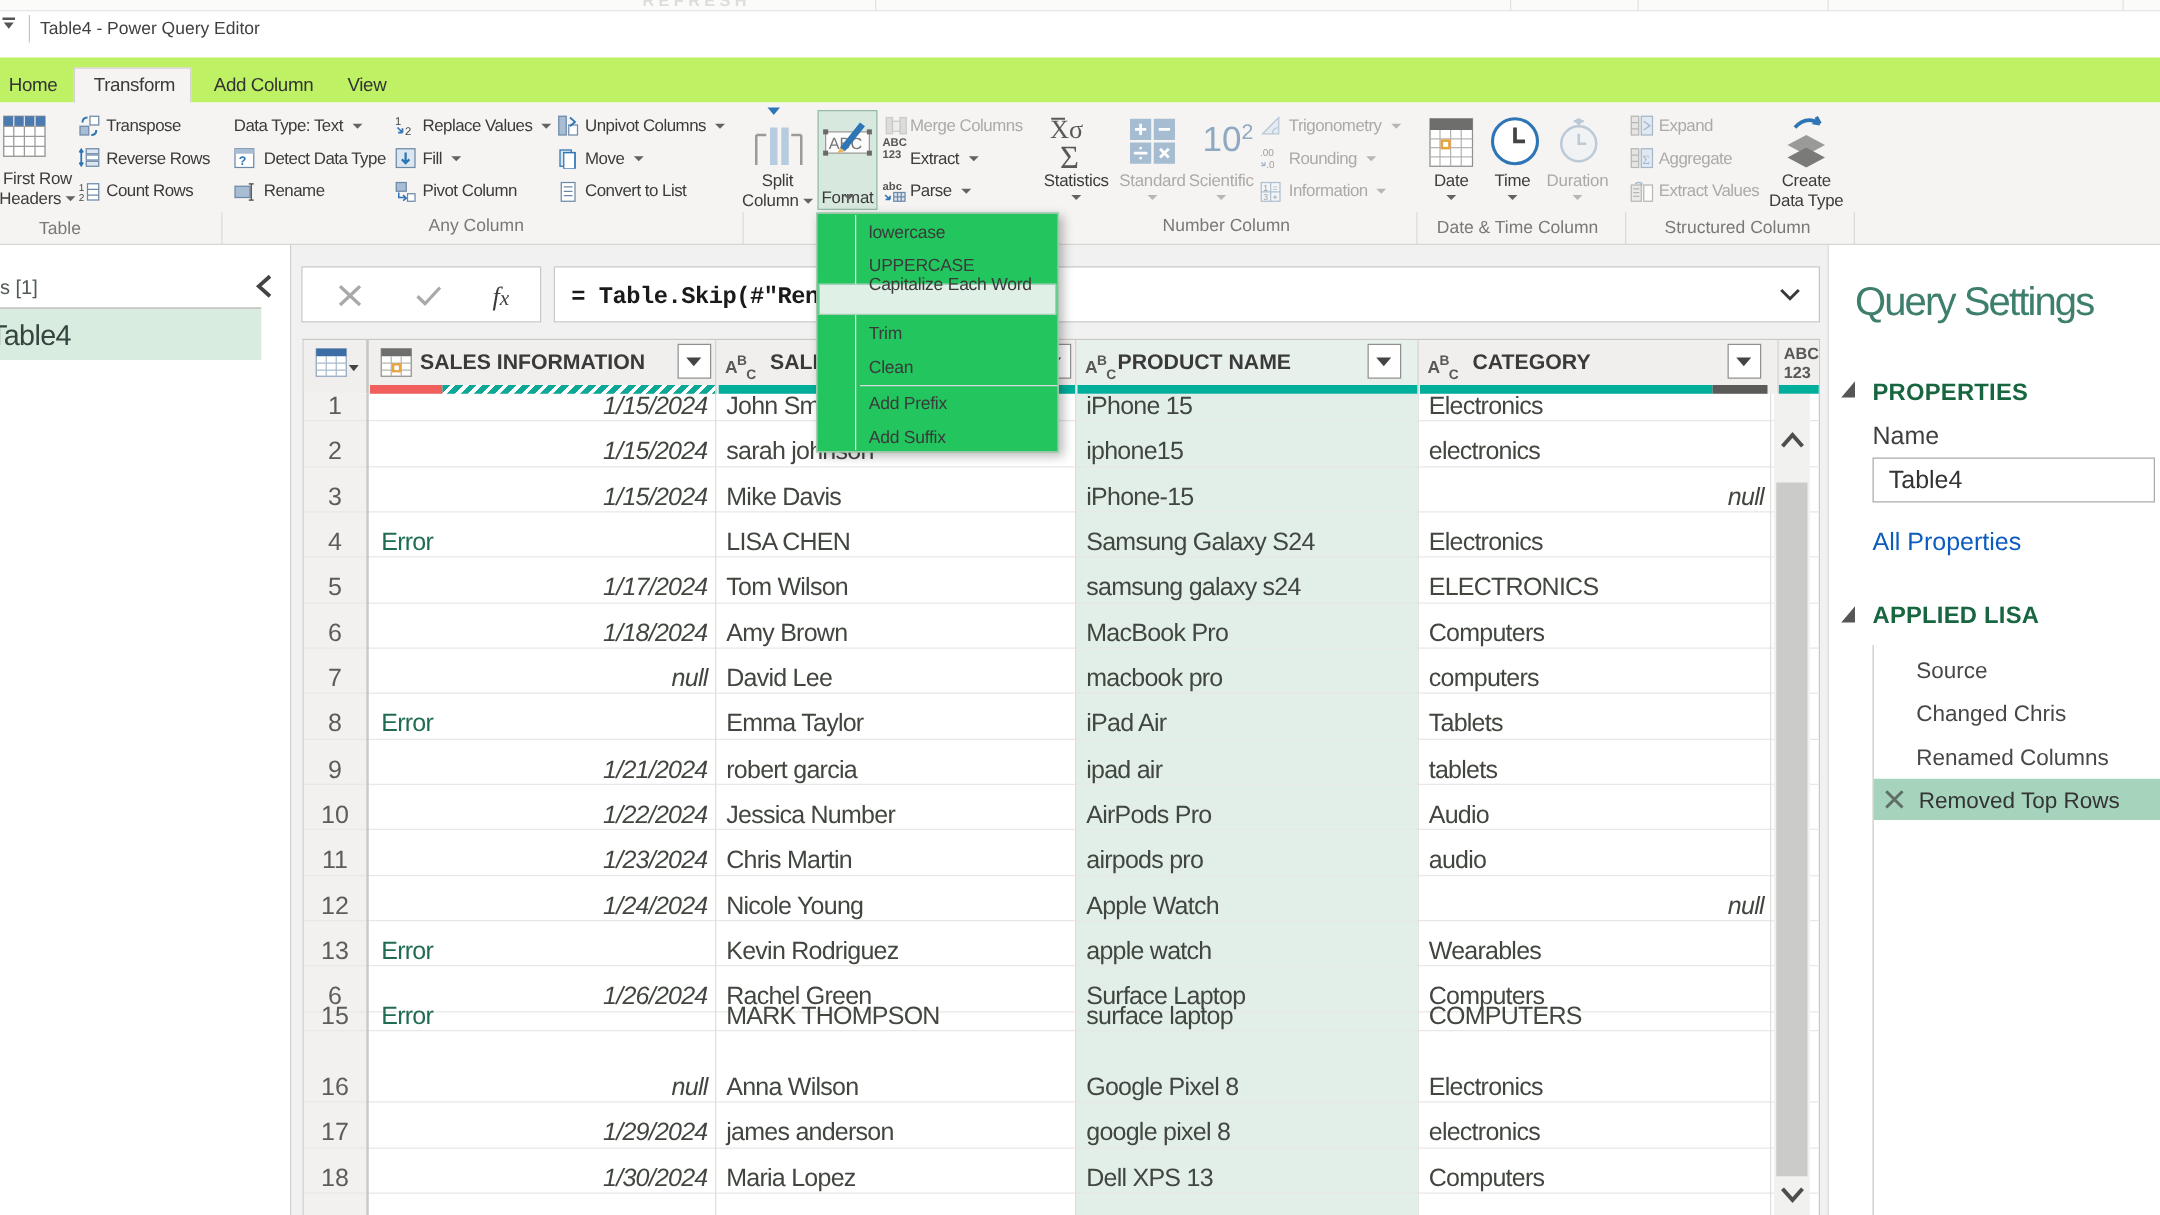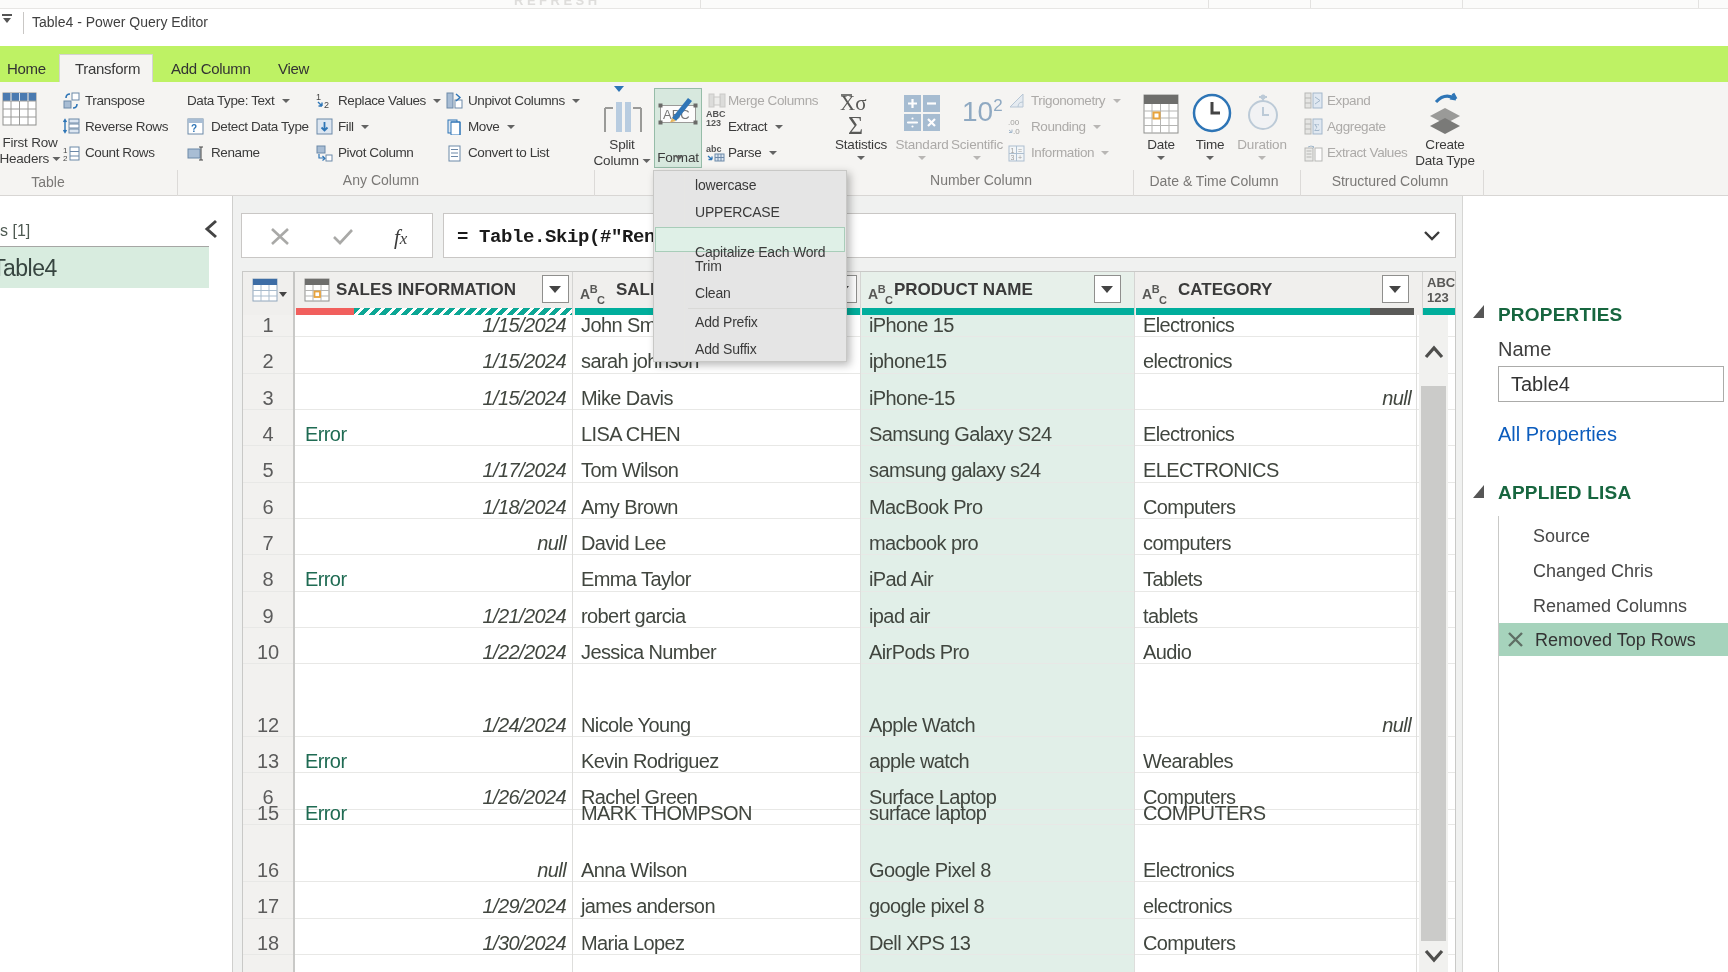--- a/index.html
+++ b/index.html
@@ -416,20 +416,27 @@
         <span class="d3">ipad air</span>
         <span class="d4">tablets</span>
       </div>
   <div class="row" style="top:313px">
         <span class="num">10</span>
         <span class="d1">1/22/2024</span>
         <span class="d2">Jessica Number</span>
         <span class="d3">AirPods Pro</span>
         <span class="d4">Audio</span>
       </div>
+  <div class="row" style="top:349.33px">
+        <span class="num">11</span>
+        <span class="d1">1/23/2024</span>
+        <span class="d2">Chris Martin</span>
+        <span class="d3">airpods pro</span>
+        <span class="d4">audio</span>
+      </div>
   <div class="row" style="top:385.66px">
         <span class="num">12</span>
         <span class="d1">1/24/2024</span>
         <span class="d2">Nicole Young</span>
         <span class="d3">Apple Watch</span>
         <span class="n4">null</span>
       </div>
   <div class="row" style="top:422px">
         <span class="num">13</span>
         <span class="e1">Error</span>
@@ -490,44 +497,45 @@
  </div>
 
  <div class="vline" style="left:50px;top:0;height:43px;width:2px;background:#c6c6c4"></div>
  <div class="vline" style="left:328.5px;top:0;height:43px;background:#d4d4d2"></div>
  <div class="vline" style="left:616.5px;top:0;height:43px;background:#d4d4d2"></div>
  <div class="vline" style="left:890.5px;top:0;height:43px;background:#d4d4d2"></div>
  <div class="vline" style="left:1178.5px;top:0;height:43px;background:#d4d4d2"></div>
 </div>
 
 <div class="abs" style="left:1462px;top:196px;width:266px;height:776px;background:#fff;border-left:1px solid #d6d6d4">
+ <div class="txt" style="left:21px;top:27px;font-size:32px;height:36px;line-height:36px;color:#3e7e6c;letter-spacing:-1.5px">Query Settings</div>
  <div class="abs" style="left:10px;top:109px;width:0;height:0;border-left:11px solid transparent;border-bottom:13px solid #565656"></div>
  <div class="txt c" style="left:35px;top:119px;font-size:19px;font-weight:bold;color:#17663f;letter-spacing:0.2px">PROPERTIES</div>
  <div class="txt c" style="left:35px;top:153px;font-size:20px;color:#3f3f3f">Name</div>
  <div class="abs" style="left:35px;top:170px;width:226px;height:36px;background:#fff;border:1px solid #ababa9">
   <div class="txt c" style="left:12px;top:17px;font-size:20px;color:#333">Table4</div>
  </div>
  <div class="txt c" style="left:35px;top:238px;font-size:20px;color:#0b5cbd">All Properties</div>
  <div class="abs" style="left:10px;top:289px;width:0;height:0;border-left:11px solid transparent;border-bottom:13px solid #565656"></div>
  <div class="txt c" style="left:35px;top:297px;font-size:19px;font-weight:bold;color:#17663f;letter-spacing:0.2px">APPLIED LISA</div>
  <div class="abs" style="left:35px;top:320px;width:1px;height:456px;background:#c9c9c7"></div>
  <div class="txt c" style="left:70px;top:340px;font-size:18px;color:#474747">Source</div>
  <div class="txt c" style="left:70px;top:375px;font-size:18px;color:#474747">Changed Chris</div>
  <div class="txt c" style="left:70px;top:410px;font-size:18px;color:#474747">Renamed Columns</div>
  <div class="abs" style="left:36px;top:427px;width:230px;height:33px;background:#a6d3bc"></div>
  <svg class="abs" style="left:44px;top:435px" width="17" height="17">
       <path d="M2 2 L15 15 M15 2 L2 15" stroke="#5f6f65" stroke-width="2.4"></path>
     </svg>
  <div class="txt c" style="left:72px;top:444px;font-size:18px;color:#333">Removed Top Rows</div>
 </div>
 
-<div class="abs" style="left:653px;top:170px;width:194px;height:192px;background:#e5e5e5;border:1px solid #c8c8c6;box-shadow:3px 3px 8px rgba(0,0,0,0.28)">
+<div class="abs" style="left:653px;top:170px;width:194px;height:192px;background:#22c55e;border:1px solid #c8c8c6;box-shadow:3px 3px 8px rgba(0,0,0,0.28)">
  <div class="abs" style="left:30px;top:1px;width:1px;height:188px;background:#e6e6e4"></div>
  <div class="mi" style="top:14px">lowercase</div>
  <div class="mi" style="top:41px">UPPERCASE</div>
  <div class="abs" style="left:1px;top:55.5px;width:190px;height:25px;background:#dff0e7;border:1px solid #a8cdb9"></div>
- <div class="mi" style="top:81px">Capitalize Each Word</div>
+ <div class="mi" style="top:56px">Capitalize Each Word</div>
  <div class="mi" style="top:95px">Trim</div>
  <div class="mi" style="top:122px">Clean</div>
  <div class="abs" style="left:34px;top:136.5px;width:158px;height:1px;background:#d9d9d7"></div>
  <div class="mi" style="top:151px">Add Prefix</div>
  <div class="mi" style="top:178px">Add Suffix</div>
 </div>
 
 </body></html>

